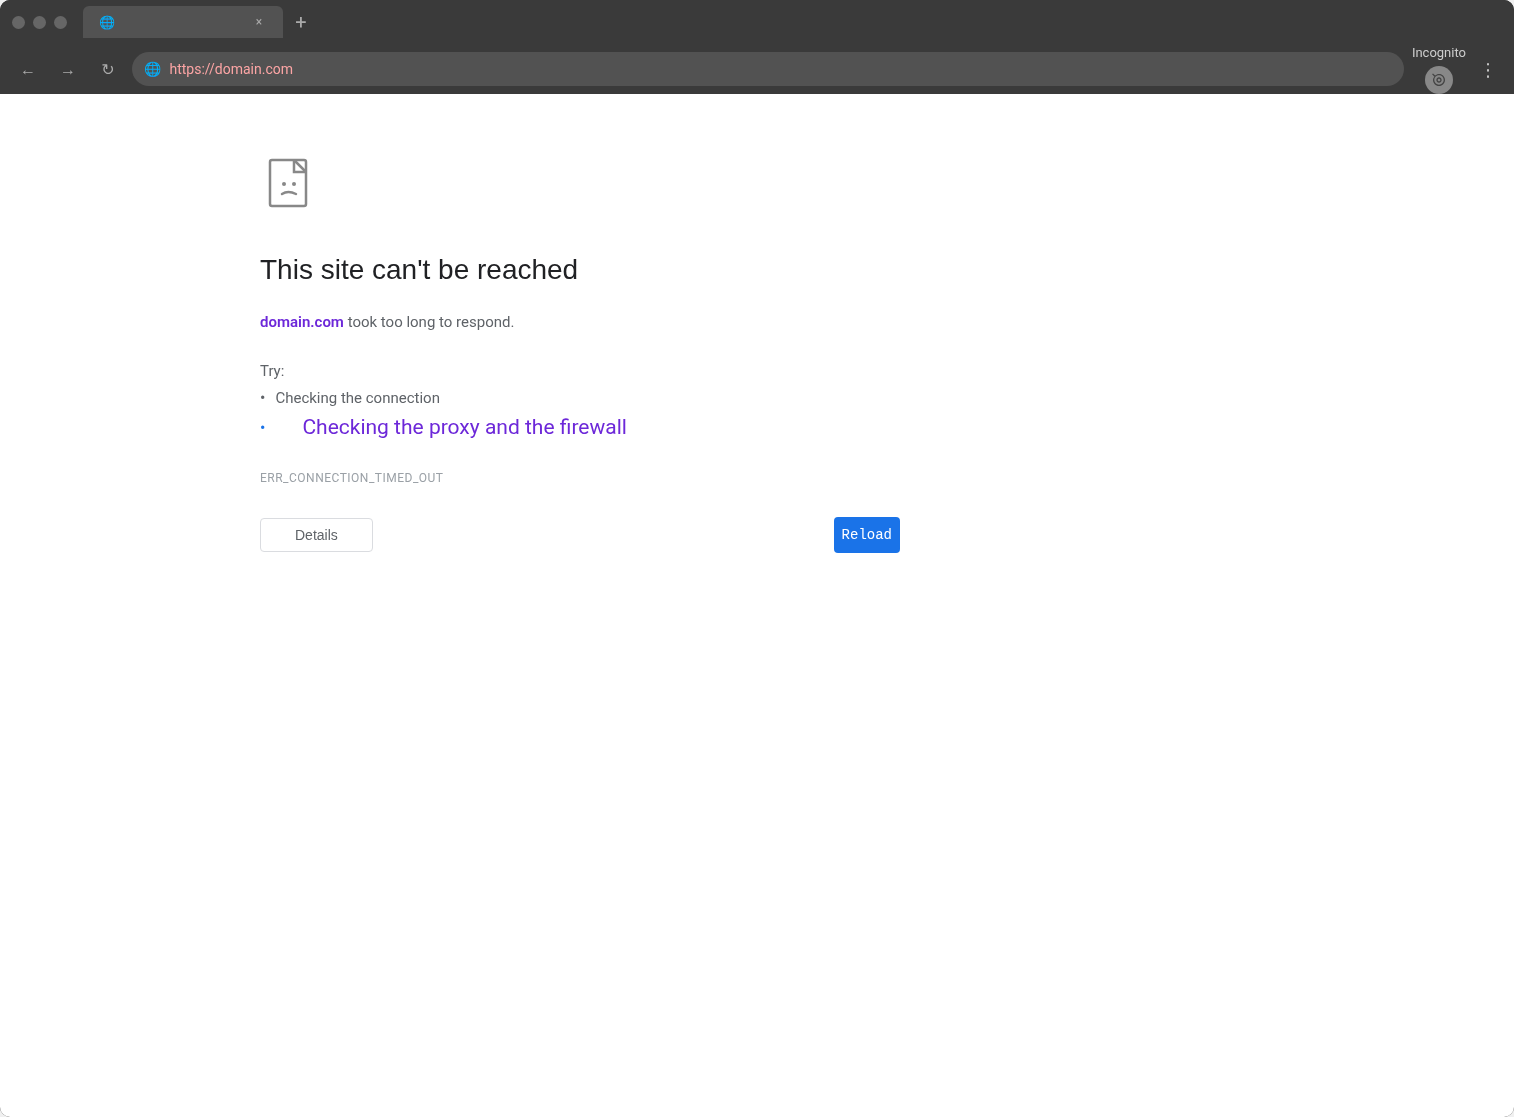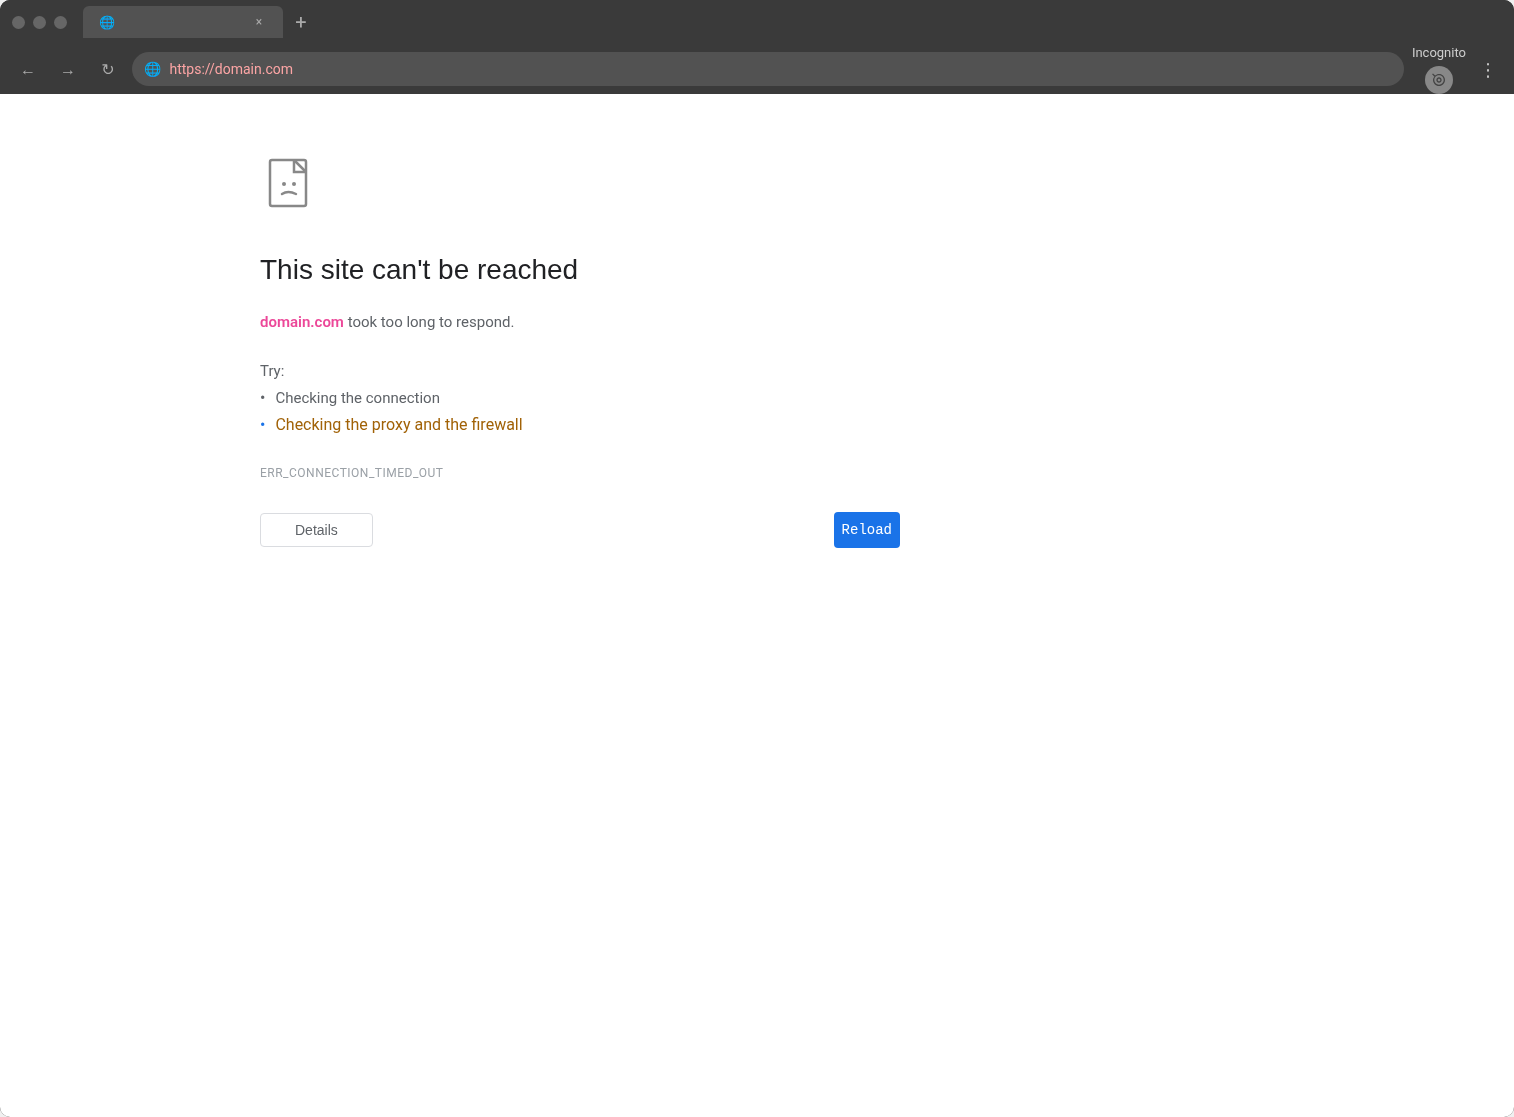--- a/index.html
+++ b/index.html
@@ -223,21 +223,21 @@
     }
 
     .error-description {
       font-size: 15px;
       color: #5f6368;
       margin-bottom: 16px;
       line-height: 1.6;
     }
 
     .error-description strong {
-      color: #ec4899;
+      color: #6d28d9;
       font-weight: 600;
     }
 
     .try-label {
       font-size: 15px;
       color: #5f6368;
       margin-bottom: 8px;
       margin-top: 28px;
     }
 
@@ -261,23 +261,24 @@
       color: #5f6368;
       font-size: 16px;
       margin-right: 4px;
     }
 
     .suggestions-list li.link-item::before {
       color: #1a73e8;
     }
 
     .suggestion-link {
-      color: #a16207;
+      color: #6d28d9;
       text-decoration: none;
-      font-size: 16px;
+      font-size: 21px;
+      margin-left: 27px;
     }
 
     .error-code {
       font-size: 12px;
       color: #9aa0a6;
       margin-bottom: 32px;
       letter-spacing: 0.5px;
     }
 
     .button-row {

